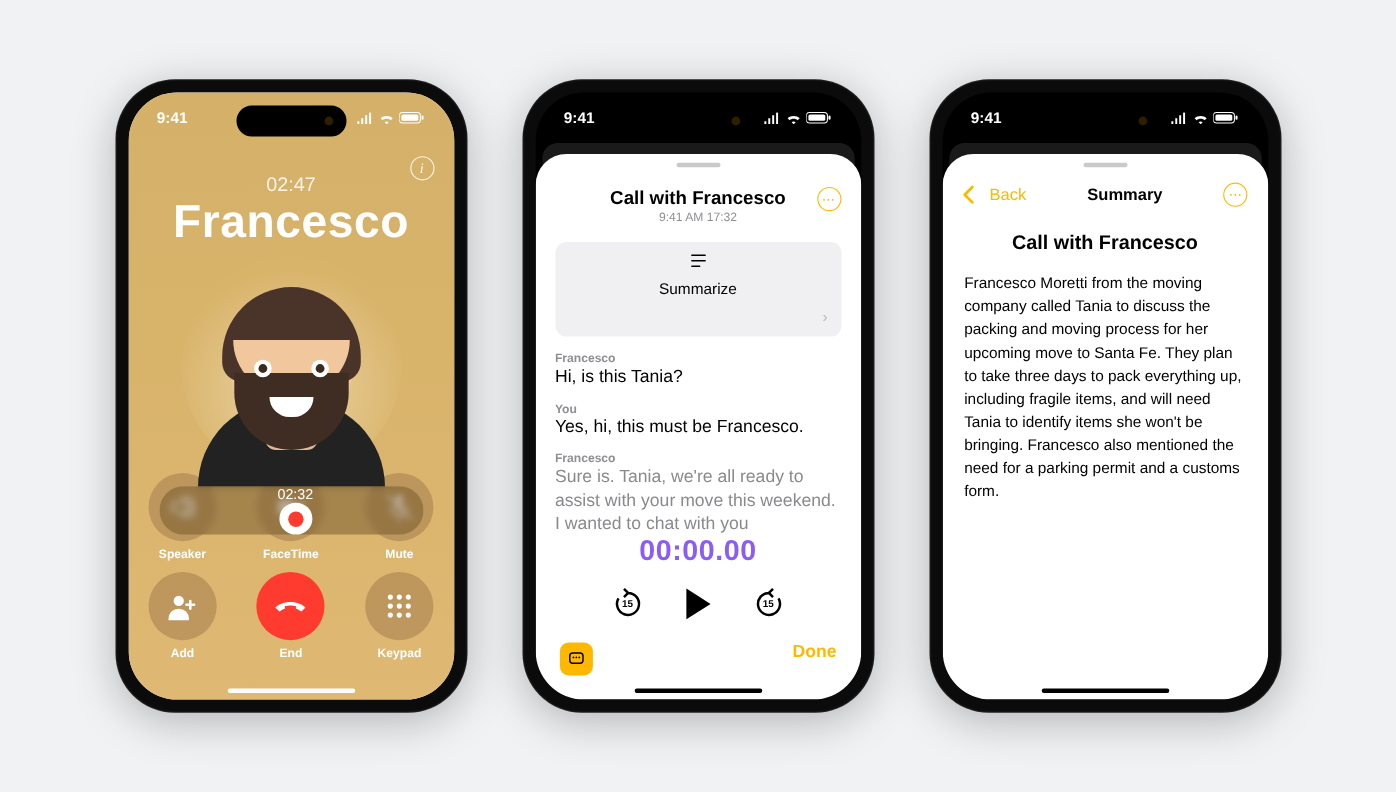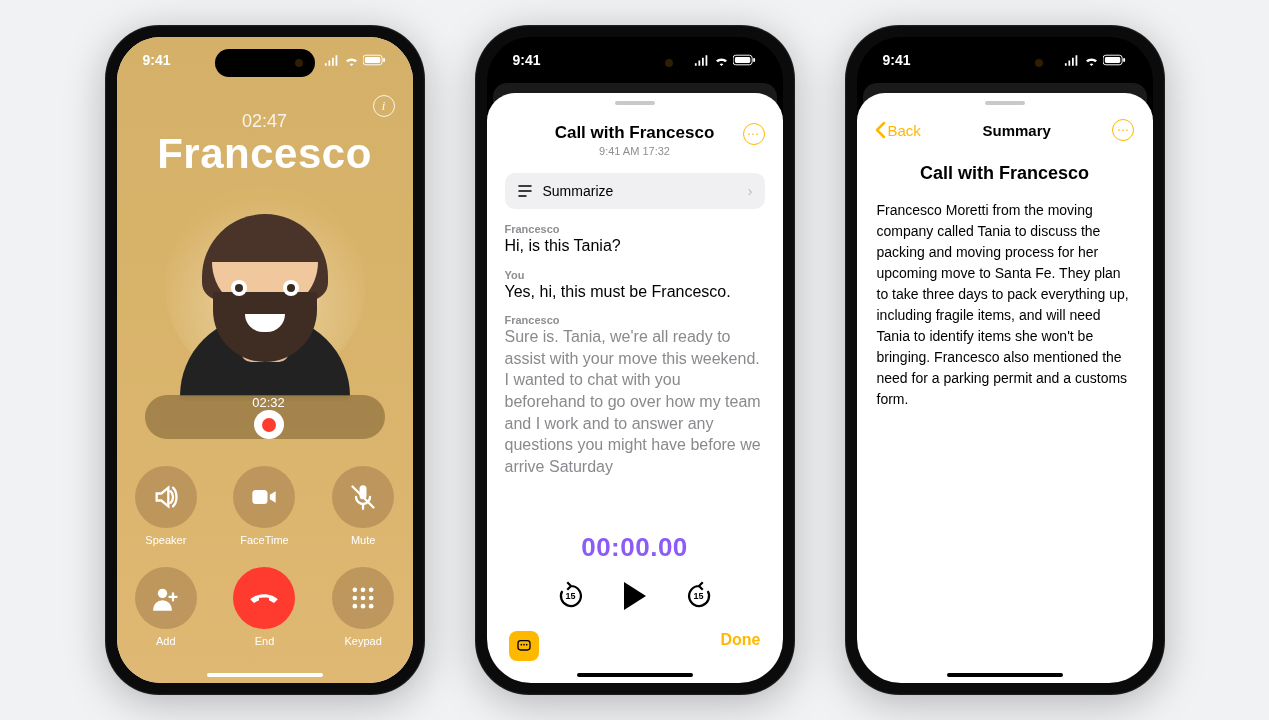--- a/index.html
+++ b/index.html
@@ -17,21 +17,21 @@
   *{box-sizing:border-box;-webkit-font-smoothing:antialiased}
   body{
     margin:0;background:var(--bg);width:1269px;height:720px;
     font-family:-apple-system,BlinkMacSystemFont,"Helvetica Neue",Arial,sans-serif;
     display:flex;justify-content:center;align-items:center;gap:50px;
     overflow:hidden;
   }
 
   
   .device{
-    width:320px;height:670px;border-radius:54px;background:var(--device-black);
+    width:320px;height:576px;border-radius:54px;background:var(--device-black);
     padding:12px;box-shadow:0 8px 40px rgba(0,0,0,.25),inset 0 0 2px rgba(255,255,255,.3);
     position:relative;flex:0 0 auto;
   }
   .screen{
     width:100%;height:100%;border-radius:44px;overflow:hidden;position:relative;
     background:var(--white);
   }
   .dyn-island{
     position:absolute;top:12px;left:50%;transform:translateX(-50%);
     width:100px;height:28px;border-radius:20px;background:#000;z-index:30;
@@ -110,21 +110,21 @@
     padding:0 8px 0 16px;z-index:10;color:#fff;flex-direction:column;
   }
   .wave{flex:1;display:flex;align-items:center;gap:2px;height:20px;overflow:hidden}
   .wave span{width:2px;background:#fff;border-radius:2px;display:block}
   .rec-time{font-size:13px;margin:0 8px}
   .rec-btn{width:30px;height:30px;border-radius:50%;background:#fff;display:flex;align-items:center;justify-content:center}
   .rec-btn div{width:14px;height:14px;border-radius:50%;background:var(--red)}
 
   .call-grid{
     position:absolute;bottom:36px;left:0;right:0;display:grid;
-    grid-template-columns:repeat(3,1fr);row-gap:21px;justify-items:center;
+    grid-template-columns:repeat(3,1fr);row-gap:10px;justify-items:center;font-weight:bold;
   }
   .call-cell{display:flex;flex-direction:column;align-items:center;gap:6px;color:#fff;font-size:11px}
   .call-btn{
     width:62px;height:62px;border-radius:50%;display:flex;align-items:center;justify-content:center;
     background:rgba(170,130,80,.62);
   }
   .call-btn.end{background:var(--red)}
   .call-btn svg{width:28px;height:28px;fill:#fff}
   .call-btn.end svg{width:30px;height:30px}
 
@@ -140,21 +140,21 @@
   .tr-header{display:flex;align-items:flex-start;justify-content:space-between}
   .tr-title-wrap{flex:1;text-align:center}
   .tr-title{font-size:17px;font-weight:700;color:#000}
   .tr-sub{font-size:11px;color:var(--grey-text);margin-top:2px}
   .more-btn{width:22px;height:22px;border-radius:50%;border:1px solid var(--amber-accent);
     display:flex;align-items:center;justify-content:center;color:var(--amber-accent);font-size:12px;flex:0 0 auto;letter-spacing:1px}
   .spacer22{width:22px;flex:0 0 auto}
 
   .summarize-row{
     margin-top:16px;background:#f0f0f2;border-radius:10px;padding:10px 12px;
-    display:flex;align-items:center;gap:10px;color:#000;font-size:14px;
+    display:flex;align-items:center;gap:10px;color:#000;font-size:14px;flex-direction:column;
   }
   .summarize-row .chev{margin-left:auto;color:#b8b8bd}
 
   .transcript{margin-top:14px;overflow:hidden;flex:0 1 auto;color:#000}
   .tr-seg{margin-bottom:12px}
   .tr-speaker{font-size:11px;color:var(--grey-text);font-weight:600}
   .tr-text{font-size:16px;line-height:1.35}
   .tr-seg.fade .tr-text{color:#8a8a8e}
 
   .player{margin-top:auto;padding-bottom:6px;text-align:center}
@@ -164,21 +164,21 @@
   .skip svg{width:30px;height:30px;stroke:#000;fill:none;stroke-width:1.8}
   .skip .n{position:absolute;left:0;top:0;width:100%;height:100%;display:flex;align-items:center;justify-content:center;font-size:9px;font-weight:700;color:#000}
   .play-btn{width:0;height:0;border-left:22px solid #000;border-top:14px solid transparent;border-bottom:14px solid transparent}
 
   .sheet-footer{display:flex;align-items:flex-start;justify-content:space-between;padding:14px 4px 22px}
   .quote-btn{width:30px;height:30px;border-radius:8px;background:var(--amber-accent);display:flex;align-items:center;justify-content:center}
   .done-btn{color:var(--amber-accent);font-size:16px;font-weight:600}
 
   
   .sum-header{display:flex;align-items:center;justify-content:space-between;margin-top:-4px}
-  .back-btn{display:flex;align-items:center;gap:2px;color:var(--amber-accent);font-size:15px;font-weight:500}
+  .back-btn{display:flex;align-items:center;gap:14px;color:var(--amber-accent);font-size:15px;font-weight:500}
   .sum-label{font-size:15px;font-weight:600;color:#000}
   .sum-body-title{margin-top:22px;text-align:center;font-size:18px;font-weight:700;color:#000}
   .sum-body-text{margin-top:16px;font-size:14px;line-height:1.5;color:#000;padding:0 2px}
 </style>
 </head>
 <body>
 
 <div class="device">
   <div class="screen">
     <div class="dyn-island">

